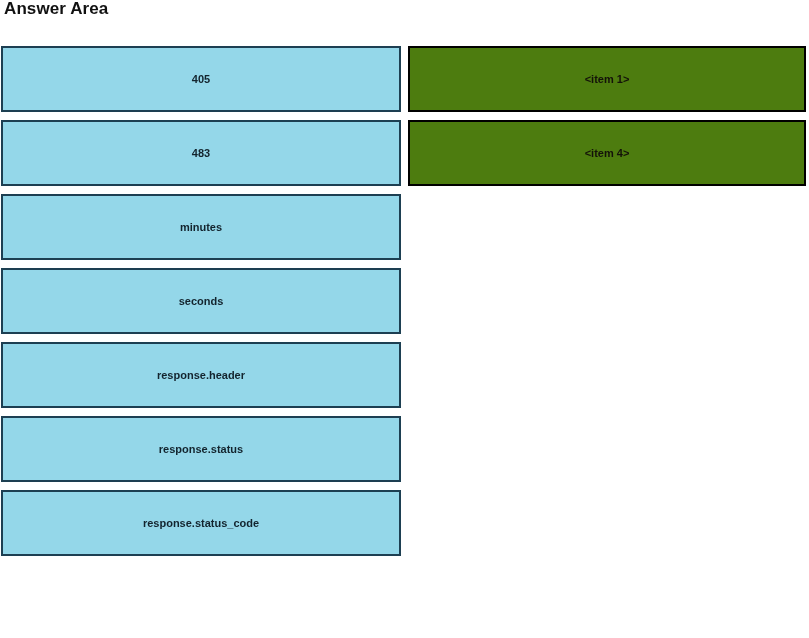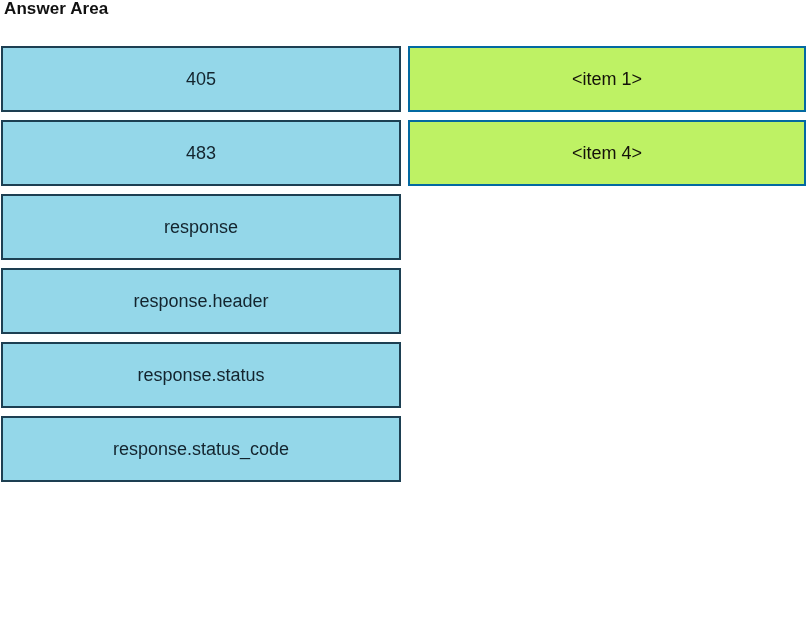--- a/index.html
+++ b/index.html
@@ -47,32 +47,33 @@
   }
   .option-box {
     box-sizing: border-box;
     width: 100%;
     height: 66px;
     margin-bottom: 8px;
     display: flex;
     align-items: center;
     justify-content: center;
     text-align: center;
-    font-size: 18px;
+    font-size: 11px;
     line-height: 20px;
     padding: 0 1px;
+    font-weight: bold;
   }
   .option-box.source {
     background: #94d7e9;
     border: 2px solid #1d3f52;
     color: #13242e;
   }
   .option-box.target {
-    background: #bef264;
-    border: 2px solid #0369a1;
+    background: #4d7c0f;
+    border: 2px solid #000000;
     color: #141209;
   }
   .option-box .box-label {
     display: block;
     white-space: nowrap;
   }
 </style>
 </head>
 <body>
 
@@ -81,21 +82,24 @@
 <div class="board">
 
   <div class="column column-left">
     <div class="option-box source">
       <span class="box-label">405</span>
     </div>
     <div class="option-box source">
       <span class="box-label">483</span>
     </div>
     <div class="option-box source">
-      <span class="box-label">response</span>
+      <span class="box-label">minutes</span>
+    </div>
+    <div class="option-box source">
+      <span class="box-label">seconds</span>
     </div>
     <div class="option-box source">
       <span class="box-label">response.header</span>
     </div>
     <div class="option-box source">
       <span class="box-label">response.status</span>
     </div>
     <div class="option-box source">
       <span class="box-label">response.status_code</span>
     </div>

